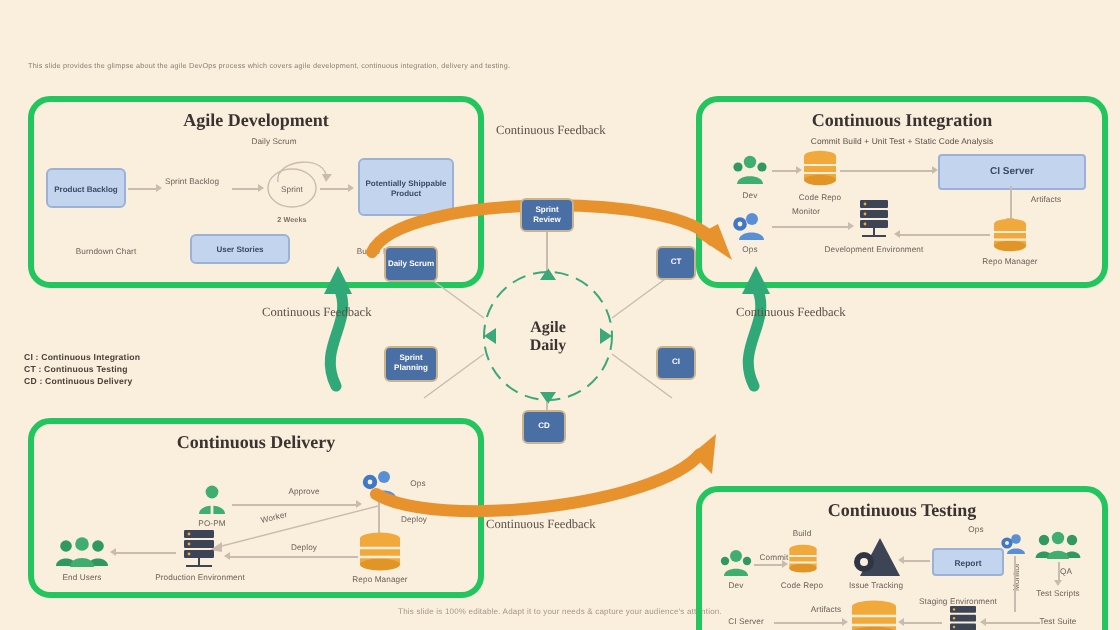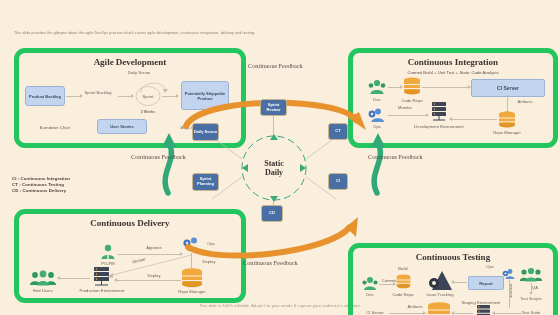--- a/index.html
+++ b/index.html
@@ -25,21 +25,21 @@
     white-space:nowrap;
   }
   .footer{
     position:absolute;left:0;top:303px;width:560px;text-align:center;
     font-size:4px;color:#a4968a;letter-spacing:.1px;
   }
 
   
   .panel{
     position:absolute;
-    border:5px solid #22c55e;
+    border:3px solid #22c55e;
     border-radius:11px;
     background:transparent;
   }
   .panel-title{
     position:absolute;width:100%;text-align:center;
     font-family:"Liberation Serif", serif;
     font-weight:bold;font-size:9px;color:#3a3330;
     top:4px;left:0;
   }
   #panel-ad{left:14px;top:48px;width:222px;height:90px;}
@@ -407,21 +407,21 @@
     <svg class="abs" style="left:52px;top:77px;" width="72" height="72">
       <circle cx="36" cy="36" r="32" fill="none" stroke="#3aa878" stroke-width="1" stroke-dasharray="7 4"></circle>
       <polygon points="36,2 40,8 32,8" fill="#3aa878"></polygon>
       <polygon points="68,36 62,40 62,32" fill="#3aa878"></polygon>
       <polygon points="36,70 32,64 40,64" fill="#3aa878"></polygon>
       <polygon points="4,36 10,32 10,40" fill="#3aa878"></polygon>
     </svg>
 
     <div class="agile-core">
       <div>
-        <span>Static</span><br>
+        <span>Agile</span><br>
         <span>Daily</span>
       </div>
     </div>
 
     <div class="vline" style="left:87px;top:60px;height:20px;"></div>
     <div class="vline" style="left:87px;top:146px;height:20px;"></div>
     <svg class="abs" style="left:24px;top:80px;" width="34" height="26">
       <line x1="2" y1="2" x2="32" y2="24" stroke="#c9bcae" stroke-width="0.7"></line>
     </svg>
     <svg class="abs" style="left:24px;top:120px;" width="34" height="26">

